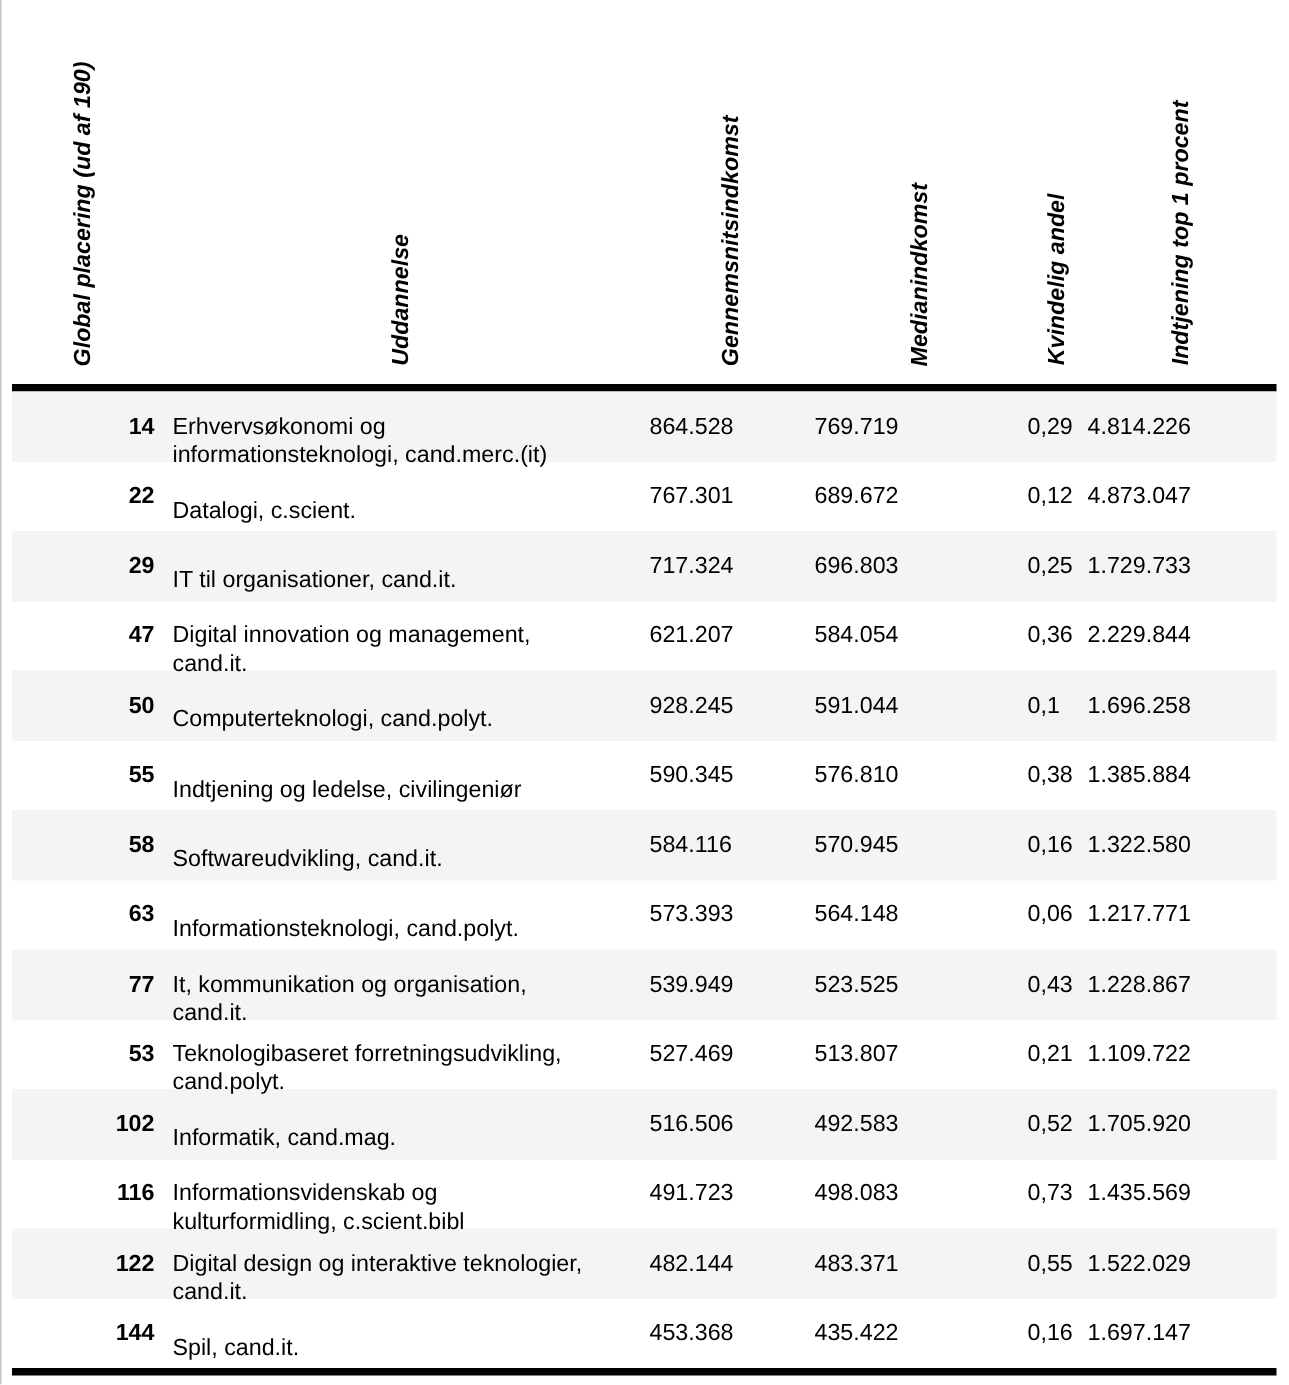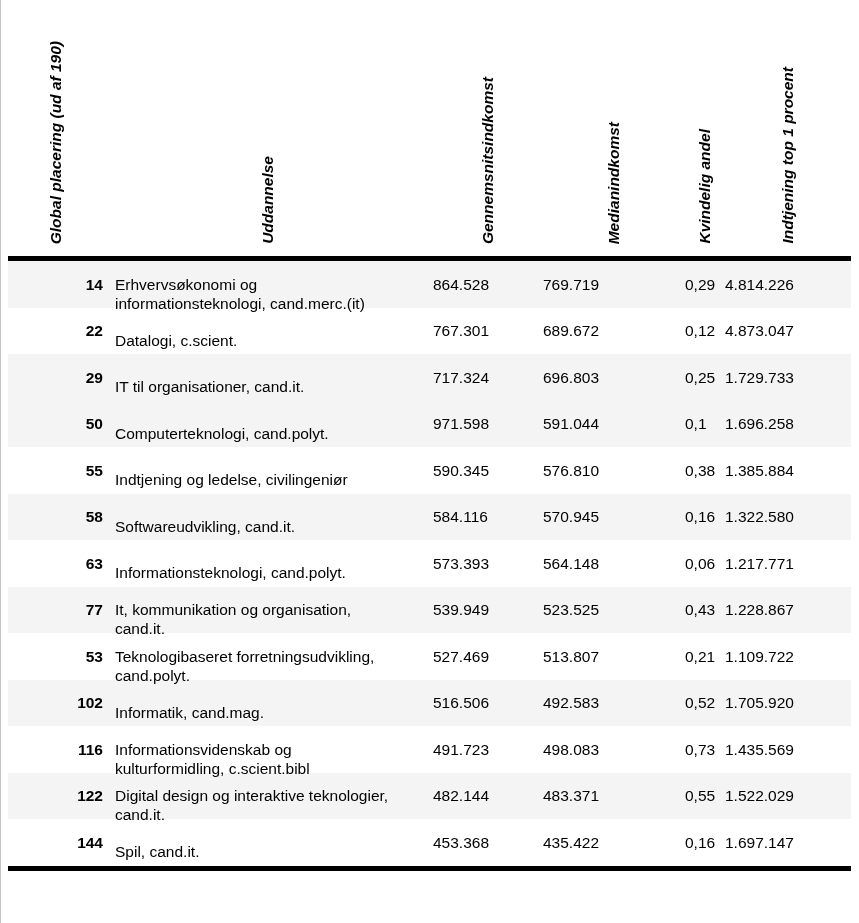--- a/index.html
+++ b/index.html
@@ -79,24 +79,32 @@
         <div class="td c5">4.873.047</div>
       </div>
       <div class="tr stripe">
         <div class="td c0">29</div>
         <div class="td c1"><span class="txt">IT til organisationer, cand.it.</span></div>
         <div class="td c2">717.324</div>
         <div class="td c3">696.803</div>
         <div class="td c4">0,25</div>
         <div class="td c5">1.729.733</div>
       </div>
+      <div class="tr">
+        <div class="td c0">47</div>
+        <div class="td c1"><span class="txt">Digital innovation og management, cand.it.</span></div>
+        <div class="td c2">621.207</div>
+        <div class="td c3">584.054</div>
+        <div class="td c4">0,36</div>
+        <div class="td c5">2.229.844</div>
+      </div>
       <div class="tr stripe">
         <div class="td c0">50</div>
         <div class="td c1"><span class="txt">Computerteknologi, cand.polyt.</span></div>
-        <div class="td c2">971.598</div>
+        <div class="td c2">928.245</div>
         <div class="td c3">591.044</div>
         <div class="td c4">0,1</div>
         <div class="td c5">1.696.258</div>
       </div>
       <div class="tr">
         <div class="td c0">55</div>
         <div class="td c1"><span class="txt">Indtjening og ledelse, civilingeniør</span></div>
         <div class="td c2">590.345</div>
         <div class="td c3">576.810</div>
         <div class="td c4">0,38</div>

